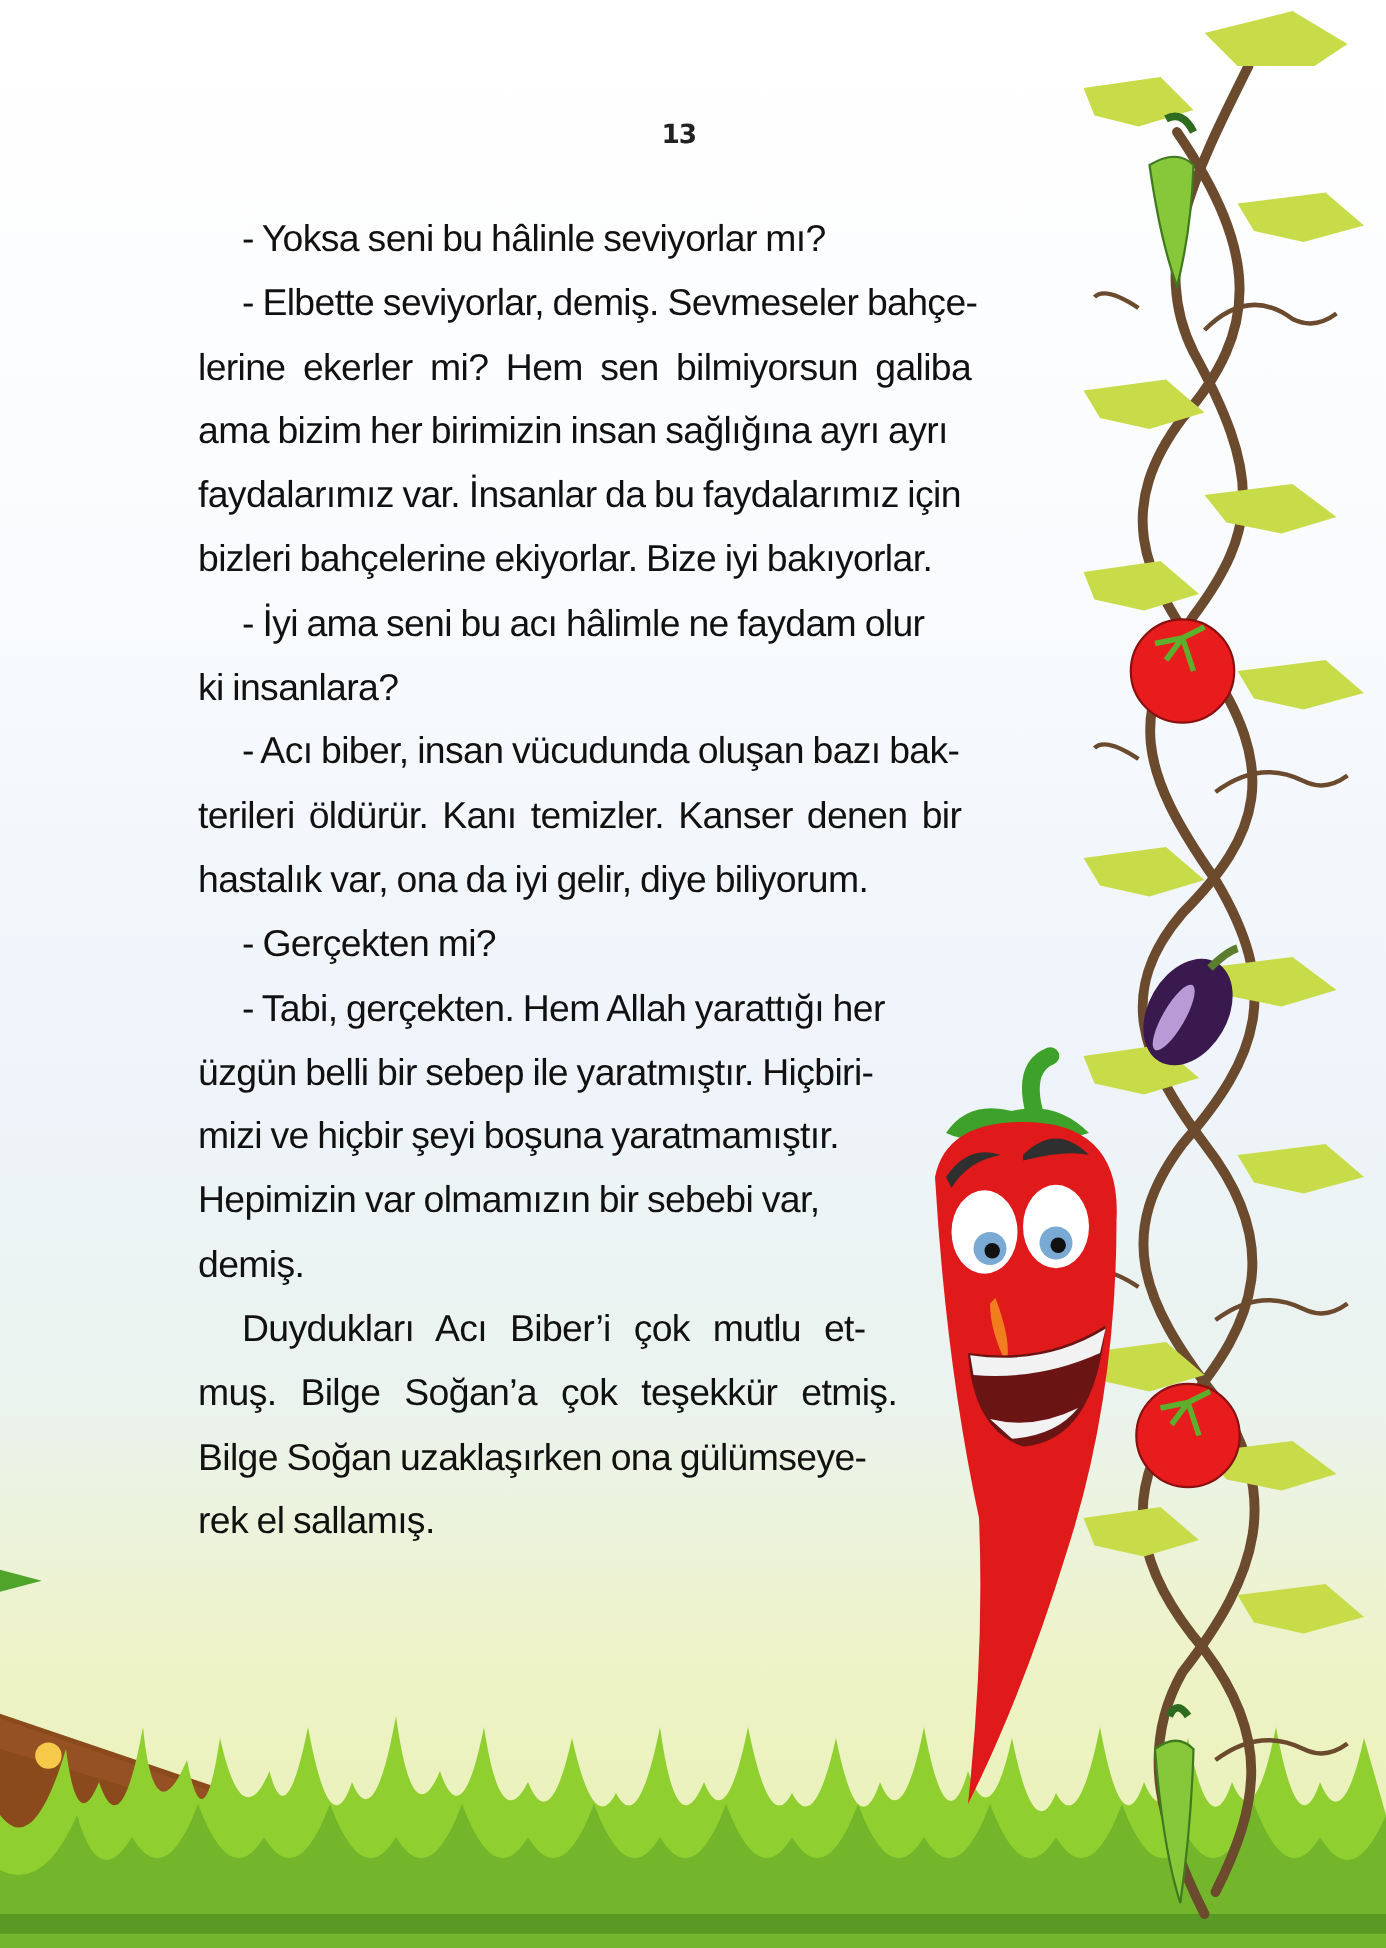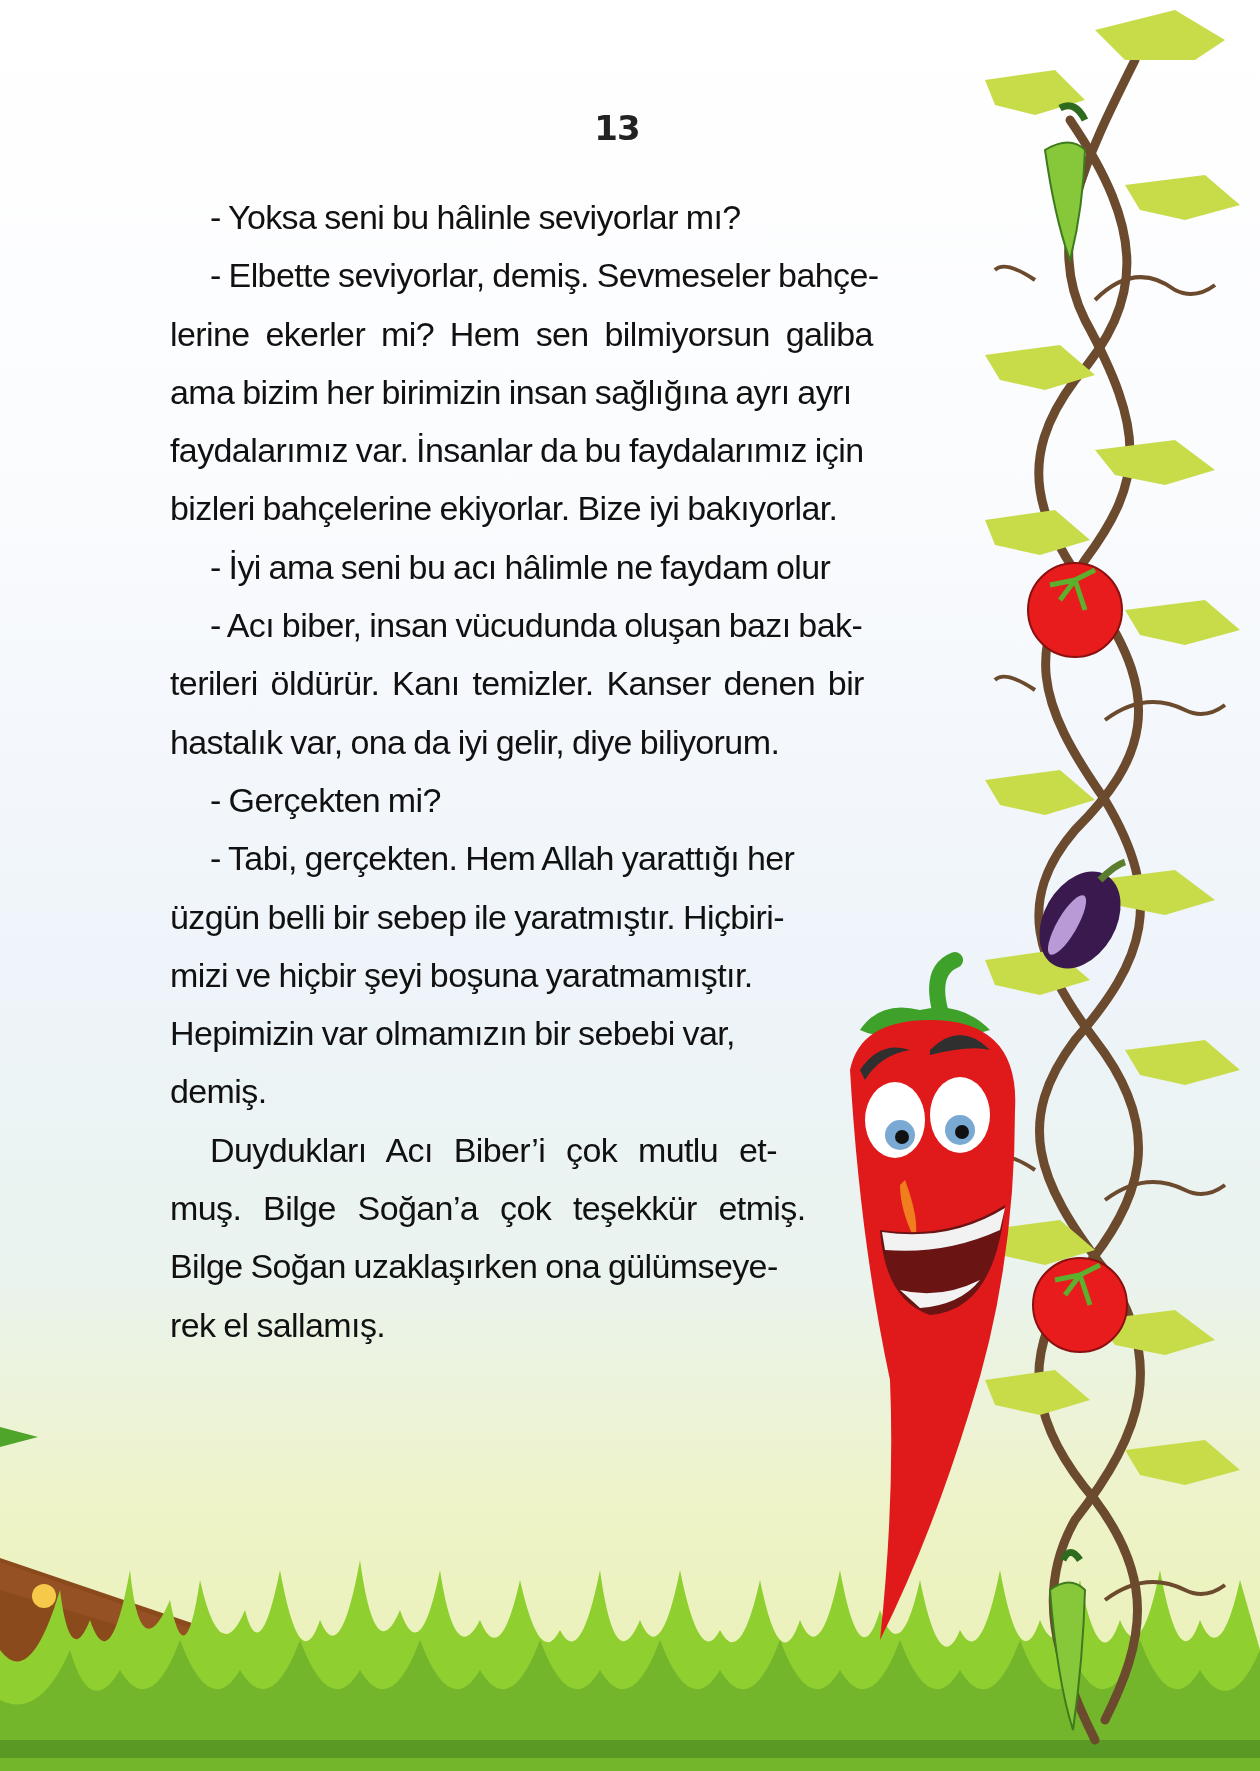--- a/index.html
+++ b/index.html
@@ -3,25 +3,25 @@
 <meta charset="utf-8">
 <style>
   html, body { margin:0; padding:0; }
   body {
     width:1260px; height:1771px; position:relative; overflow:hidden;
     background: linear-gradient(180deg, #ffffff 0%, #fbfcfe 25%, #eef4fa 55%, #eaf3ee 72%, #eef3c8 85%, #e9f0b0 100%);
     font-family: "Liberation Sans", "DejaVu Sans", sans-serif;
   }
   .page-number {
     position:absolute; left:592px; top:108px; width:50px; text-align:center;
-    font-family:"DejaVu Sans", sans-serif; font-weight:bold; font-size:34px; color:#222;
+    font-family:"DejaVu Sans", sans-serif; font-weight:bold; font-size:24px; color:#222;
     letter-spacing:-1px;
   }
   .text-block {
-    position:absolute; left:170px; top:188px; width:770px;
+    position:absolute; left:180px; top:188px; width:770px;
     font-size:34px; line-height:58.3px; color:#111;
     font-family:"Liberation Sans", sans-serif;
     letter-spacing:-0.6px; word-spacing:-1px;
   }
   .line { white-space:nowrap; height:58.3px; }
   .line.indent { padding-left:40px; }
   .art { position:absolute; }
   svg { display:block; }
 </style>
 </head>
@@ -30,20 +30,21 @@
 <div class="page-number">13</div>
 
 <div class="text-block">
   <div class="line indent">- Yoksa seni bu hâlinle seviyorlar mı?</div>
   <div class="line indent">- Elbette seviyorlar, demiş. Sevmeseler bahçe-</div>
   <div class="line" style="word-spacing:7px">lerine ekerler mi? Hem sen bilmiyorsun galiba</div>
   <div class="line">ama bizim her birimizin insan sağlığına ayrı ayrı</div>
   <div class="line">faydalarımız var. İnsanlar da bu faydalarımız için</div>
   <div class="line">bizleri bahçelerine ekiyorlar. Bize iyi bakıyorlar.</div>
   <div class="line indent">- İyi ama seni bu acı hâlimle ne faydam olur</div>
+  <div class="line">ki insanlara?</div>
   <div class="line indent">- Acı biber, insan vücudunda oluşan bazı bak-</div>
   <div class="line" style="word-spacing:4px">terileri öldürür. Kanı temizler. Kanser denen bir</div>
   <div class="line">hastalık var, ona da iyi gelir, diye biliyorum.</div>
   <div class="line indent">- Gerçekten mi?</div>
   <div class="line indent">- Tabi, gerçekten. Hem Allah yarattığı her</div>
   <div class="line">üzgün belli bir sebep ile yaratmıştır. Hiçbiri-</div>
   <div class="line">mizi ve hiçbir şeyi boşuna yaratmamıştır.</div>
   <div class="line">Hepimizin var olmamızın bir sebebi var,</div>
   <div class="line">demiş.</div>
   <div class="line indent" style="word-spacing:12px">Duydukları Acı Biber’i çok mutlu et-</div>

